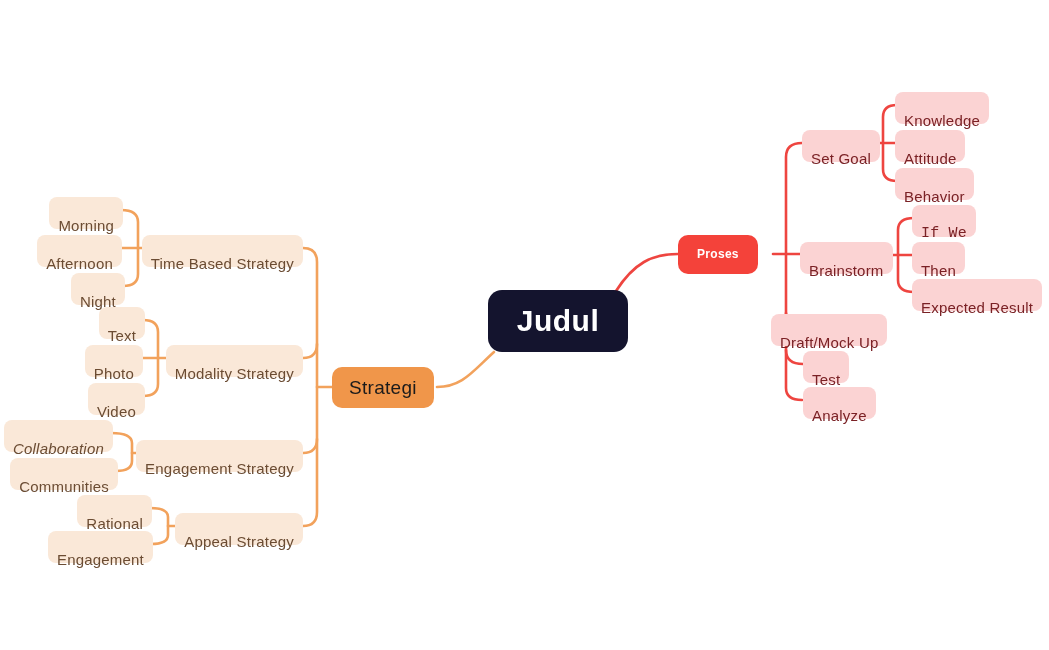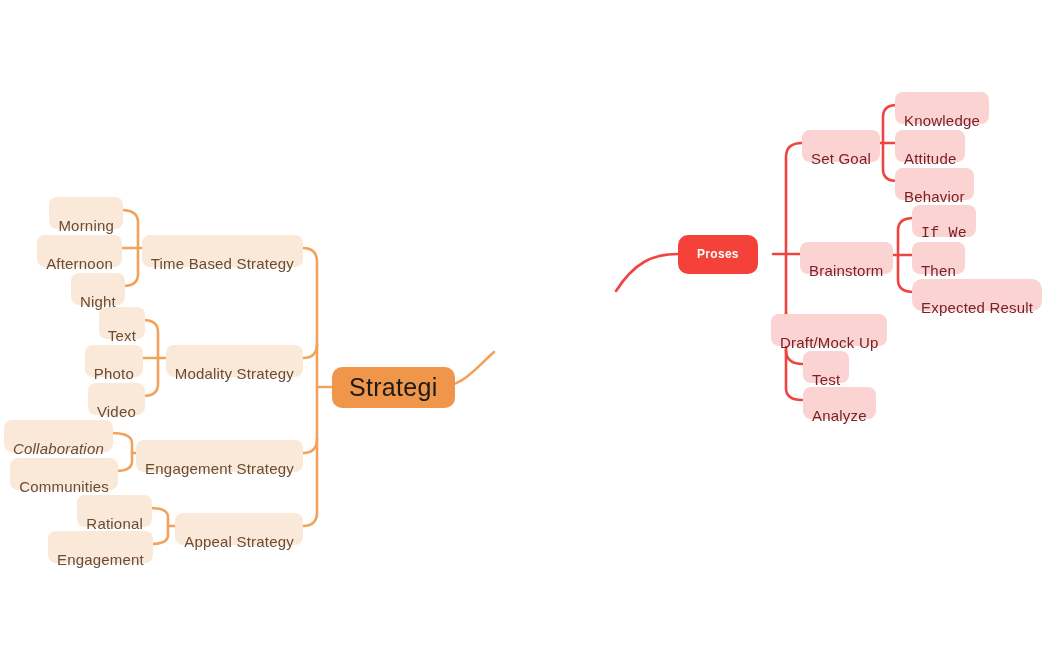--- a/index.html
+++ b/index.html
@@ -51,21 +51,21 @@
     background: var(--right-branch-fill, #f4423a);
     color: var(--right-branch-text, #ffffff);
     font-size: 12px; font-weight: 600; letter-spacing: 0.3px;
     border-radius: 10px;
   }
   .branch-left {
     height: 41px; line-height: 41px;
     padding: 0 17px;
     background: var(--left-branch-fill, #f0964a);
     color: var(--left-branch-text, #1b1b1b);
-    font-size: 25px; letter-spacing: 0.3px;
+    font-size: 19px; letter-spacing: 0.3px;
     border-radius: 10px;
   }
 </style>
 </head>
 <body>
 
 <div class="stage">
 
   <svg class="edges" width="1049" height="650" viewBox="0 0 1049 650">
 
@@ -91,32 +91,33 @@
       <path class="orange" d="M 121 210 Q 138 210 138 222 L 138 274 Q 138 286 123 286"></path>
       <path class="orange" d="M 141 358 L 174 358"></path>
       <path class="orange" d="M 143 320 Q 158 320 158 332 L 158 384 Q 158 396 143 396"></path>
       <path class="orange" d="M 132 453 L 145 453"></path>
       <path class="orange" d="M 111 433 Q 132 433 132 443 L 132 461 Q 132 471 116 471"></path>
       <path class="orange" d="M 168 526 L 182 526"></path>
       <path class="orange" d="M 150 508 Q 168 508 168 517 L 168 535 Q 168 544 151 544"></path>
     </g>
   </svg>
 
+  <div class="node root" style="left:488px; top:290px;">Judul</div>
 
   <div class="node branch-right" style="left:678px; top:235px;">Proses</div>
 
   <div class="node small rc" style="left:802px; top:130px;">Set Goal</div>
   <div class="node small rc" style="left:895px; top:92px;">Knowledge</div>
   <div class="node small rc" style="left:895px; top:130px;">Attitude</div>
   <div class="node small rc" style="left:895px; top:168px;">Behavior</div>
 
   <div class="node small rc" style="left:800px; top:242px;">Brainstorm</div>
   <div class="node small rc" style="left:912px; top:205px;font-family:Liberation Mono, monospace;">If We</div>
   <div class="node small rc" style="left:912px; top:242px;">Then</div>
-  <div class="node small rc" style="left:912px; top:279px;border-radius:10px;">Expected Result</div>
+  <div class="node small rc" style="left:912px; top:279px;">Expected Result</div>
 
   <div class="node small rc" style="left:771px; top:314px;text-align:right;">Draft/Mock Up</div>
   <div class="node small rc" style="left:803px; top:351px;">Test</div>
   <div class="node small rc" style="left:803px; top:387px;">Analyze</div>
 
   <div class="node branch-left" style="left:332px; top:367px;">Strategi</div>
 
   <div class="node small lc" style="right:746px; top:235px;">Time Based Strategy</div>
   <div class="node small lc" style="right:926px; top:197px;">Morning</div>
   <div class="node small lc" style="right:927px; top:235px;">Afternoon</div>

